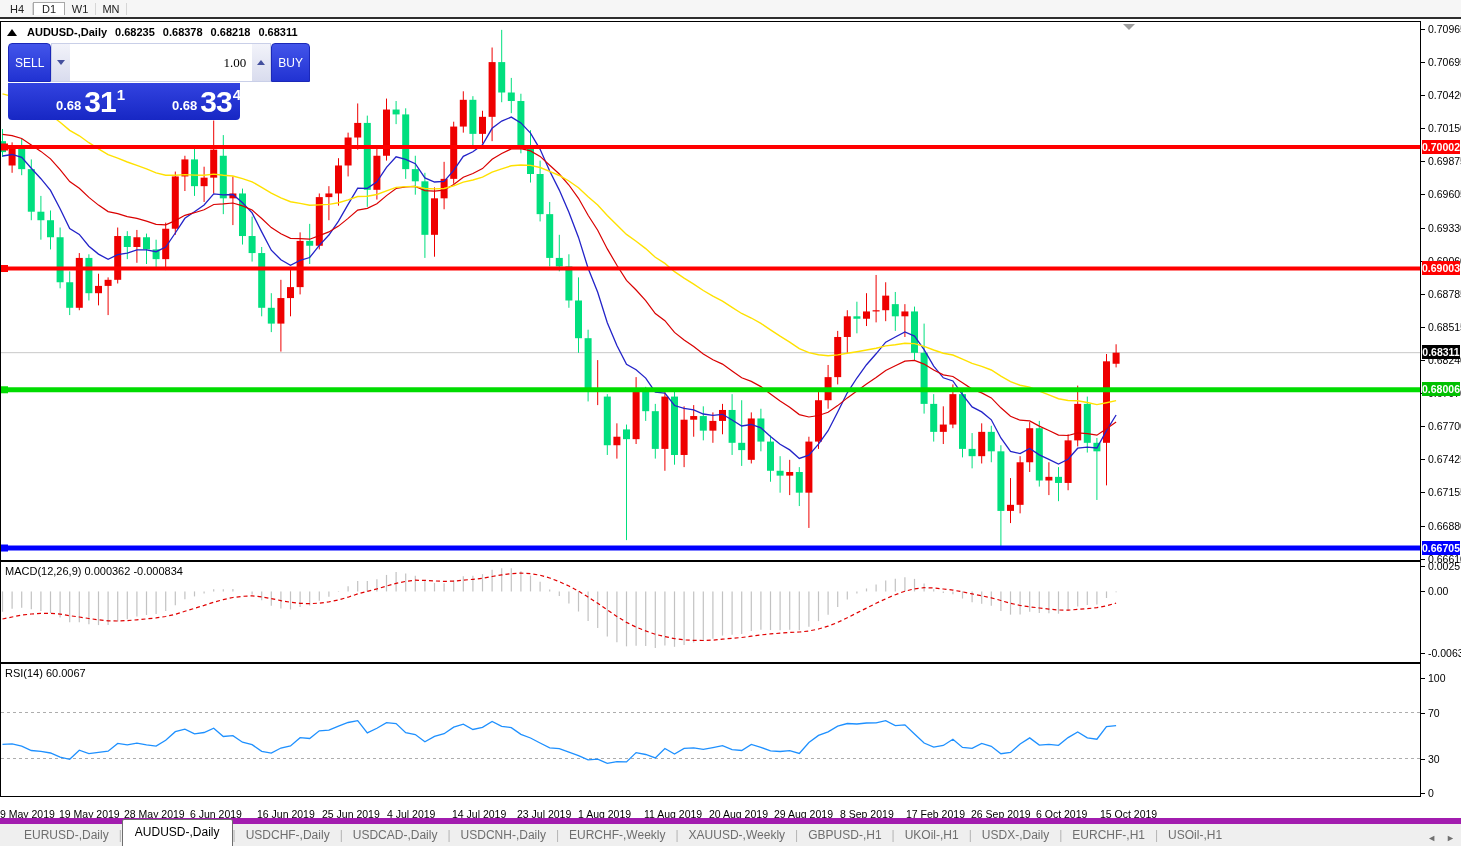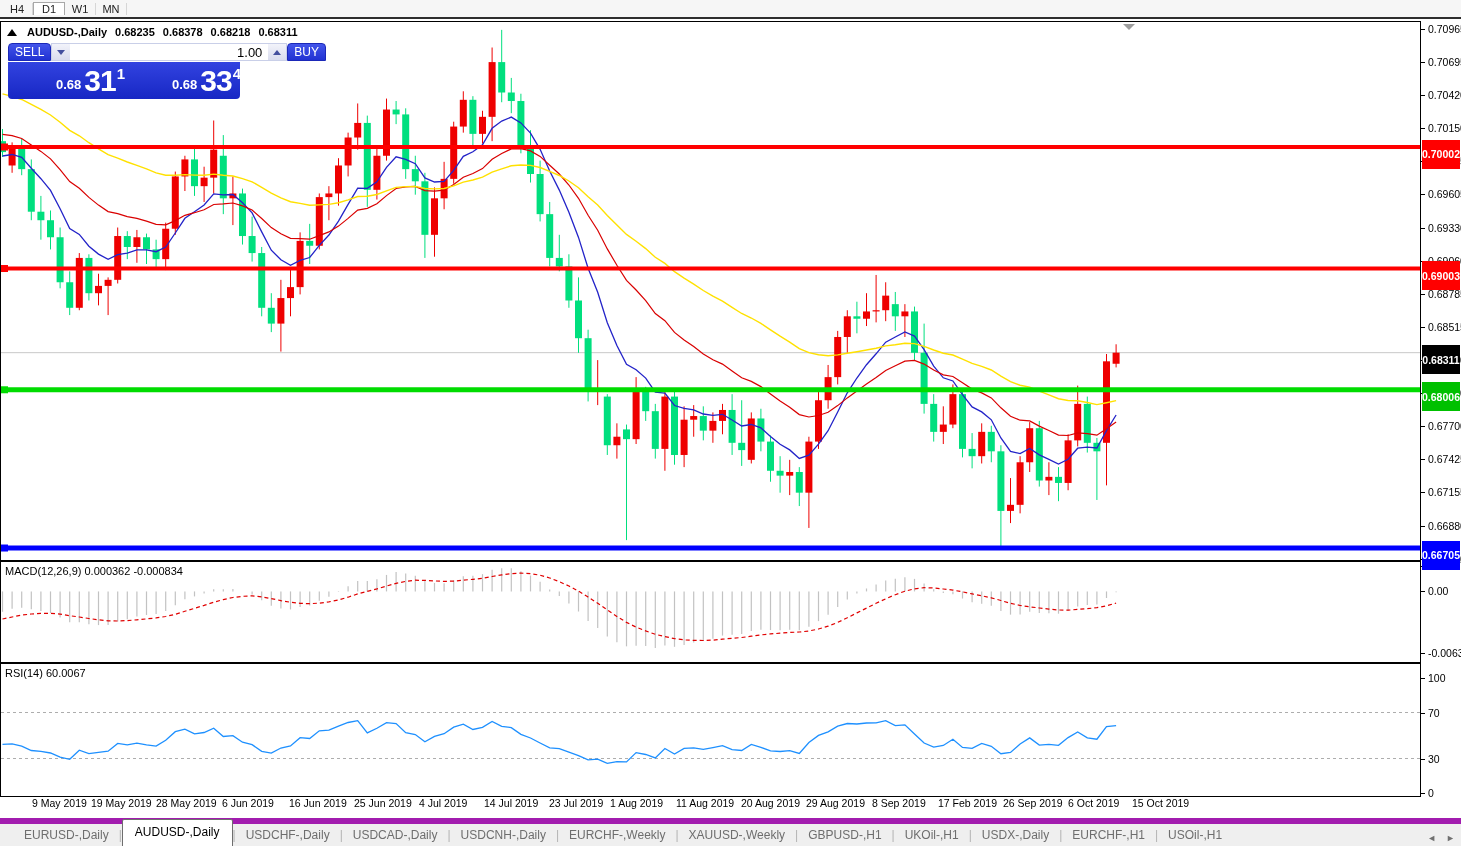--- a/index.html
+++ b/index.html
@@ -20,53 +20,53 @@
   #rsi-svg{position:absolute;left:0;top:642px;}
   #shift-marker{position:absolute;left:1123px;top:24px;width:0;height:0;
       border-left:6px solid transparent;border-right:6px solid transparent;border-top:6px solid #9e9e9e;}
   
   #chart-header{position:absolute;left:7px;top:26px;font-size:11px;font-weight:700;color:#000;
                 display:flex;align-items:center;gap:8px;white-space:nowrap;}
   #hdr-tri{width:0;height:0;border-left:5px solid transparent;border-right:5px solid transparent;
            border-bottom:7px solid #000;margin-right:2px;}
   
   #trade-panel{position:absolute;left:8px;top:43px;width:217px;}
-  .tp-row1{display:flex;height:18px;}
+  .tp-row1{display:flex;height:39px;}
   .tp-sell,.tp-buy{border:1px solid #1b28b8;border-radius:4px 4px 0 0;color:#fff;font-size:12px;
         font-family:"Liberation Sans",sans-serif;
         background:linear-gradient(#4355ea,#2132d2);cursor:pointer;}
   .tp-sell{width:49px;}
   .tp-buy{width:54px;}
   .tp-vol{flex:1;display:flex;background:#fff;border:1px solid #c9cfe8;box-sizing:border-box;}
   .tp-spin{width:18px;border:none;background:linear-gradient(#f2f3fa,#d9dcee);display:flex;
            align-items:center;justify-content:center;cursor:pointer;}
   .arr-dn{width:0;height:0;border-left:4px solid transparent;border-right:4px solid transparent;border-top:5px solid #44509e;}
   .arr-up{width:0;height:0;border-left:4px solid transparent;border-right:4px solid transparent;border-bottom:5px solid #44509e;}
   .tp-input{flex:1;border:none;outline:none;font-size:13px;text-align:right;padding-right:6px;
-            font-family:Liberation Sans, sans-serif;color:#000;min-width:0;padding-left:16px;}
+            font-family:Liberation Serif, serif;color:#000;min-width:0;padding-left:16px;}
   .tp-row2{display:flex;height:37px;margin-top:1px;}
   .tp-price{background:linear-gradient(#3243e0,#1727c4);color:#fff;display:flex;align-items:center;
             justify-content:center;cursor:pointer;padding-left:48px;}
   .tp-price-sell{width:105px;border-radius:0 0 0 4px;}
   .tp-price-buy{width:109px;border-radius:0 0 4px 0;}
   .tp-gap{width:3px;background:#fff;}
   .tp-small{font-size:13px;font-weight:700;margin-right:3px;position:relative;top:4px;}
   .tp-big{font-size:30px;font-weight:700;letter-spacing:-1px;}
   .tp-sup{font-size:15px;font-weight:700;position:relative;top:-7px;left:1px;}
   
   .pane-label{position:absolute;font-size:11px;color:#000;white-space:nowrap;}
   
   #price-axis{position:absolute;left:1421px;top:21px;width:40px;height:776px;background:#fff;}
   .ax-dash{position:absolute;left:0;width:4px;height:1px;background:#000;}
   .ax-lbl{position:absolute;left:7px;font-size:10.5px;color:#000;white-space:nowrap;}
-  .badge{position:absolute;left:1px;width:38px;height:29px;color:#fff;font-size:10.5px;font-weight:700;
+  .badge{position:absolute;left:1px;width:38px;height:14px;color:#fff;font-size:10.5px;font-weight:700;
          display:flex;align-items:center;justify-content:center;white-space:nowrap;}
   
   #date-axis{position:absolute;left:0;top:797px;width:1421px;height:21px;background:#fff;}
-  .date-lbl{position:absolute;top:0;font-size:10.5px;color:#000;white-space:nowrap;margin-left:32px;}
+  .date-lbl{position:absolute;top:11px;font-size:10.5px;color:#000;white-space:nowrap;}
   
   #tab-bar{position:absolute;left:0;top:818px;width:1461px;height:28px;background:#efefef;
            border-top:6px solid #a21caf;display:flex;align-items:center;padding-left:14px;box-sizing:border-box;}
   .tab{font-size:12px;color:#6e6e6e;padding:4px 10px;white-space:nowrap;cursor:pointer;}
   .tab.active{background:#fff;color:#000;border:1px solid #6e6e6e;border-radius:2px 2px 0 0;
               position:relative;top:-2px;padding:5px 12px 7px;}
   .tabsep{color:#b4b4b4;font-size:12px;}
   #tab-arrows{position:absolute;right:6px;top:0;height:28px;display:flex;align-items:center;gap:10px;}
   .tab-arr{font-size:9px;color:#707070;cursor:pointer;}
 </style>

